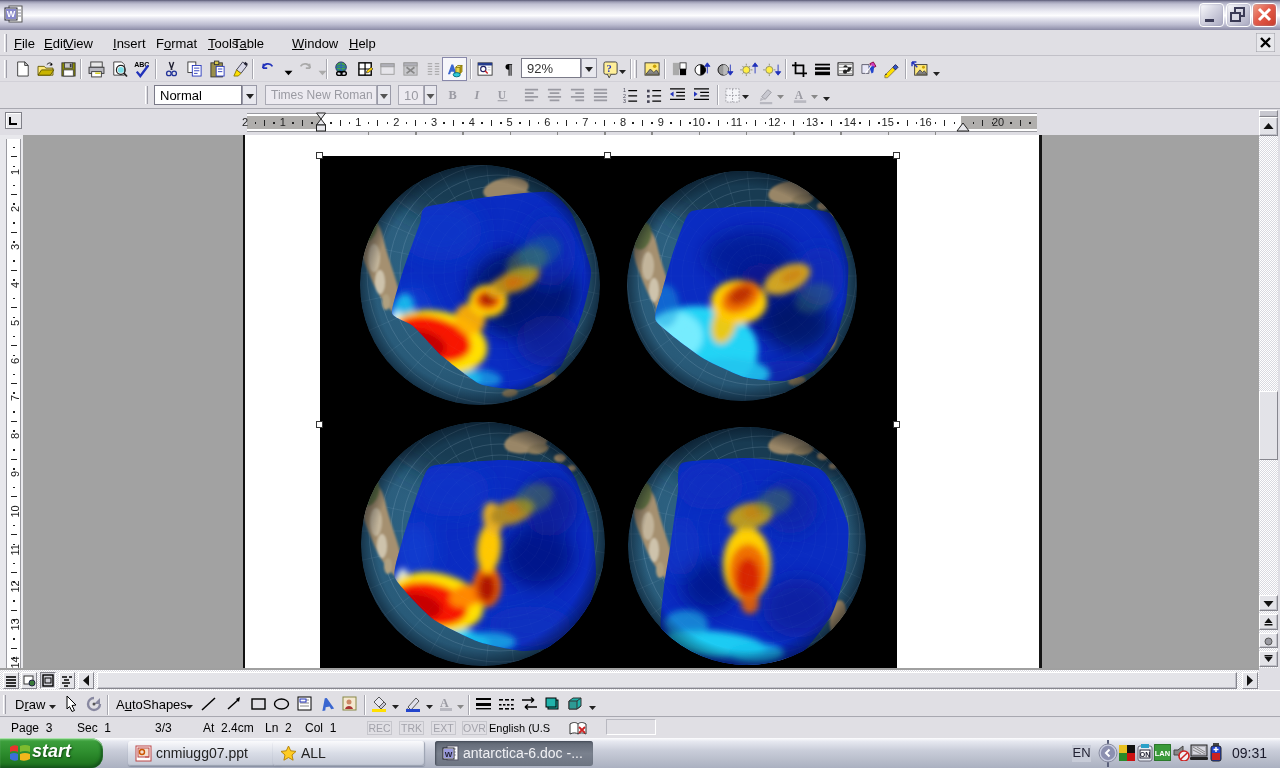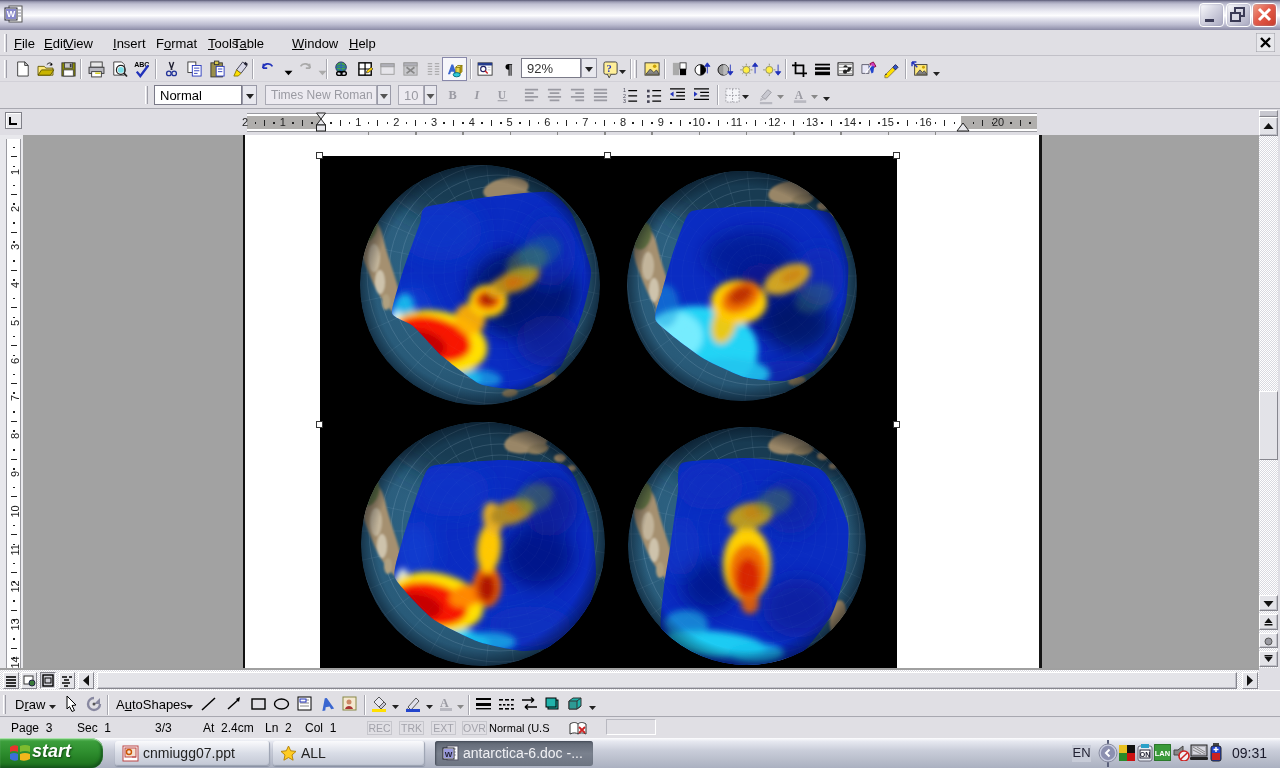--- a/index.html
+++ b/index.html
@@ -1452,40 +1452,40 @@
     <span style="left:11px">Page&nbsp;&nbsp;3</span>
     <span style="left:77px">Sec&nbsp;&nbsp;1</span>
     <span style="left:155px">3/3</span>
     <span style="left:203px">At&nbsp;&nbsp;2.4cm</span>
     <span style="left:265px">Ln&nbsp;&nbsp;2</span>
     <span style="left:305px">Col&nbsp;&nbsp;1</span>
     <span class="sgray" style="left:367px;top:3px">REC</span>
     <span class="sgray" style="left:399px;top:3px">TRK</span>
     <span class="sgray" style="left:431px;top:3px">EXT</span>
     <span class="sgray" style="left:462px;top:3px">OVR</span>
-    <span style="left:489px;font-size:11px;top:4px">Normal (U.S</span>
+    <span style="left:489px;font-size:11px;top:4px">English (U.S</span>
     <svg class="abs" style="left:568px;top:3px" width="19" height="15">
         <path d="M2 3c3-2 6-2 8 0 2-2 5-2 8 0v10c-3-1.5-6-1.5-8 0-2-1.5-5-1.5-8 0z" fill="#fff" stroke="#333"></path>
         <line x1="10" y1="3" x2="10" y2="13" stroke="#333"></line>
         <path d="M11 6l6 6M17 6l-6 6" stroke="#cc2222" stroke-width="1.8"></path>
       </svg>
     <div class="abs" style="left:606px;top:1px;width:50px;height:16px;border:1px solid #b8b8c0;border-bottom-color:#fff;border-right-color:#fff"></div>
   </div>
 
   <div class="abs" id="task">
     <div id="start">
       <svg class="abs" style="left:8px;top:4px" width="24" height="22" viewBox="0 0 24 22">
         <path d="M2 5 Q6 2 10 4 L10 10 Q6 8 2 10 Z" fill="#e8352c"></path>
         <path d="M12 4 Q17 2 22 4 L22 10 Q17 8 12 10 Z" fill="#7dbb2f"></path>
         <path d="M2 12 Q6 10 10 12 L10 18 Q6 20 2 17 Z" fill="#3b6fd6"></path>
         <path d="M12 12 Q17 10 22 12 L22 17 Q17 20 12 18 Z" fill="#f3b71c"></path>
       </svg>
       <span class="st">start</span>
     </div>
-    <div class="tkb" style="left:115px;width:155px">
+    <div class="tkb" style="left:128px;width:155px">
       <svg class="abs" style="left:7px;top:4px" width="17" height="17">
           <rect x="1" y="1" width="15" height="15" fill="#fff" stroke="#b44"></rect>
           <rect x="3" y="3" width="11" height="9" fill="#f4e0d0" stroke="#b44"></rect>
           <circle cx="7" cy="7" r="2.5" fill="none" stroke="#c50" stroke-width="1.4"></circle>
           <line x1="10" y1="12" x2="14" y2="12" stroke="#b44"></line>
         </svg>
       <span class="lbl">cnmiugg07.ppt</span>
       </div>
     <div class="tkb" style="left:273px;width:152px">
       <svg class="abs" style="left:7px;top:4px" width="17" height="17">

